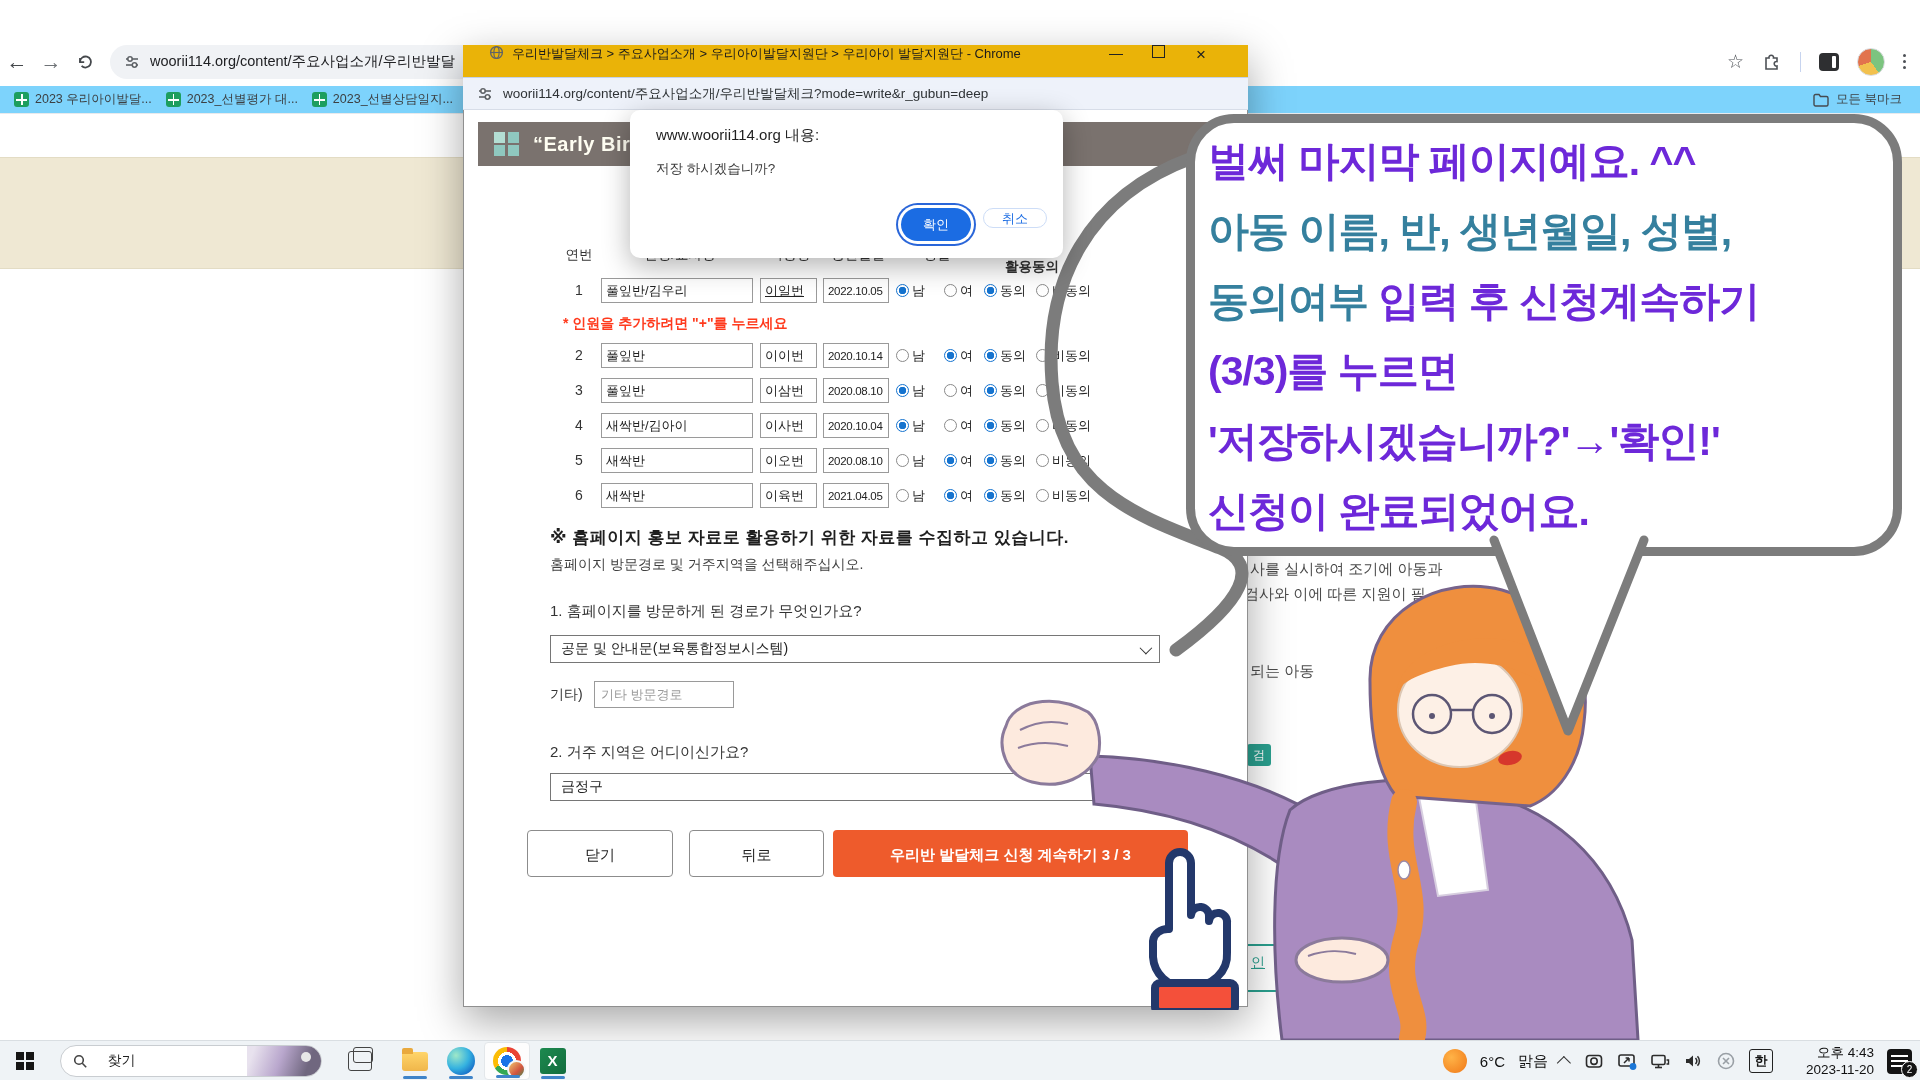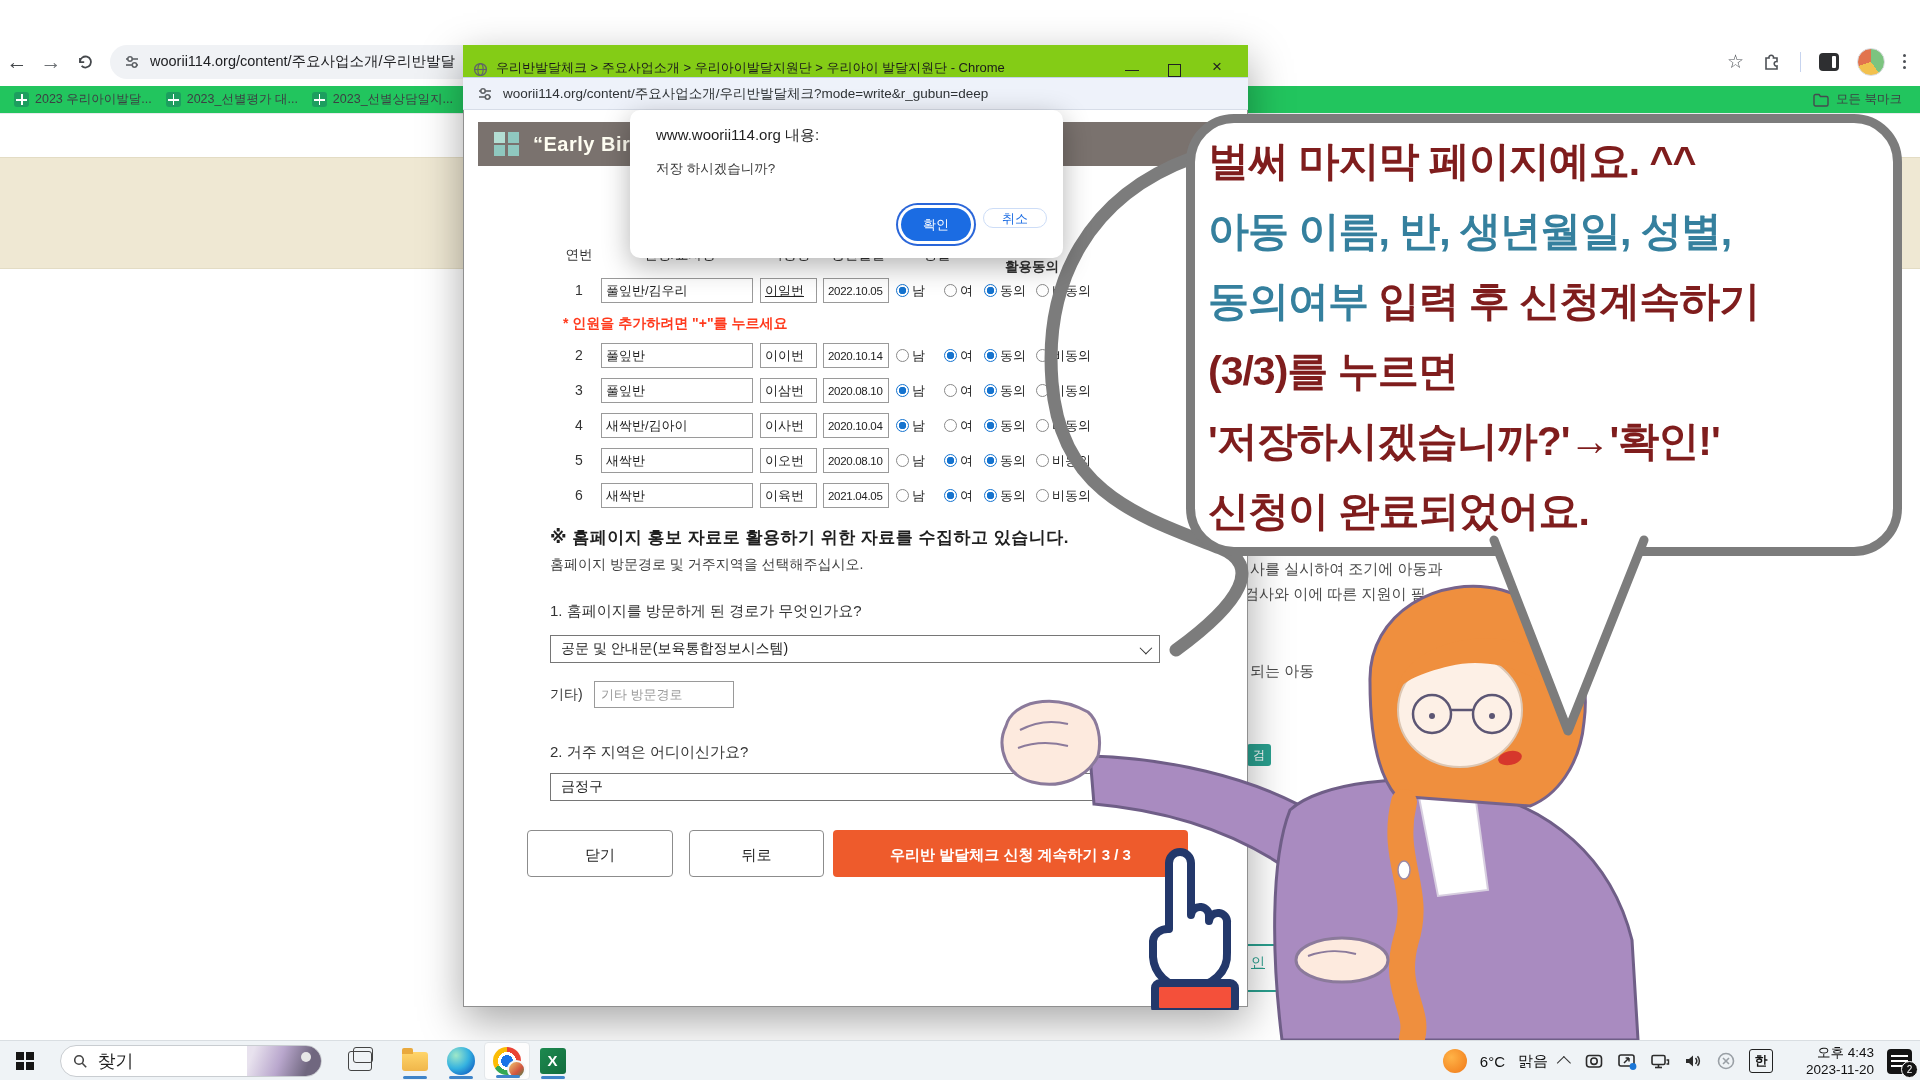--- a/index.html
+++ b/index.html
@@ -12,36 +12,36 @@
   #urlpill{margin-left:8px;width:560px;height:34px;background:#f0f2f5;border-radius:17px;display:flex;align-items:center;padding-left:14px;box-sizing:border-box;}
   #urlpill .urltxt{font-size:14.5px;color:#202124;margin-left:10px;white-space:nowrap;overflow:hidden;}
   #toolbar-right{margin-left:auto;display:flex;align-items:center;gap:18px;padding-right:14px;}
   .tbicon{font-size:19px;color:#4d5156;}
   .vsep{width:1px;height:20px;background:#c7d4ef;}
   #sidepanel-ic{width:20px;height:18px;background:#2e2f31;border-radius:4px;position:relative;}
   #sidepanel-ic::after{content:"";position:absolute;right:3px;top:3px;bottom:3px;width:4px;background:#fff;border-radius:1px;}
   #avatar{width:26px;height:26px;border-radius:50%;background:conic-gradient(#7cc47f 0 40%,#f2c14e 40% 70%,#e2734d 70%);border:1px solid #dadce0;}
   .dots{display:flex;flex-direction:column;gap:3px;}
   .dots i{width:3px;height:3px;border-radius:50%;background:#4d5156;}
-  #bkbar{left:0;top:86px;width:1920px;height:27px;background:#22c55e;border-bottom:1px solid #e8eaed;display:flex;z-index:1;}
+  #bkbar{left:0;top:86px;width:1920px;height:27px;background:#7dd3fc;border-bottom:1px solid #e8eaed;display:flex;z-index:1;}
   .bk{display:flex;align-items:center;gap:6px;margin-left:14px;}
   .sheet{width:15px;height:15px;background:#1d9e5f;border-radius:3px;position:relative;}
   .sheet::before{content:"";position:absolute;left:2px;right:2px;top:7px;height:1.5px;background:#fff;}
   .sheet::after{content:"";position:absolute;top:2px;bottom:2px;left:7px;width:1.5px;background:#fff;}
   .bklbl{font-size:12.5px;color:#3c4043;white-space:nowrap;}
   #allbk{margin-left:auto;display:flex;align-items:center;gap:7px;margin-right:18px;}
   
   #band{left:0;top:157px;width:1920px;height:110px;background:#efe8d3;border-top:1px solid #e3dcc4;border-bottom:1px solid #e3dcc4;z-index:0;}
   .frag{font-size:15px;color:#4a4a4a;z-index:2;white-space:nowrap;}
   .tealline{background:#2aa08f;height:2px;z-index:2;}
   #tealchip{left:1247px;top:744px;width:24px;height:22px;background:#2aa08f;color:#fff;font-size:12px;border-radius:3px;text-align:center;line-height:22px;z-index:2;}
   #teallink{left:1251px;top:954px;font-size:14px;color:#2aa08f;text-decoration:underline;z-index:2;}
   
   #popup{left:463px;top:45px;width:785px;height:962px;background:#fff;border:1px solid #8f8f8f;box-sizing:border-box;box-shadow:0 14px 40px rgba(0,0,0,.35);z-index:10;}
-  #ptitle{left:463px;top:45px;width:785px;height:33px;background:#84cc16;display:flex;align-items:flex-end;padding:0 10px;box-sizing:border-box;z-index:11;border-bottom:1px solid #c4d2ea;}
+  #ptitle{left:463px;top:45px;width:785px;height:33px;background:#eab308;display:flex;align-items:flex-start;padding:0 26px;box-sizing:border-box;z-index:11;border-bottom:1px solid #c4d2ea;}
   #ptitle .t{font-size:13px;color:#1b1b1b;margin-left:8px;white-space:nowrap;overflow:hidden;flex:1;}
   .wctl{font-size:14px;color:#222;width:42px;text-align:center;}
   #maxbox{width:11px;height:11px;border:1.4px solid #222;margin:0 15px;}
   #purl{left:463px;top:78px;width:785px;height:32px;background:#eef2fa;border-bottom:1px solid #d7dde8;display:flex;align-items:center;padding:4px 14px;box-sizing:border-box;z-index:11;}
   #purl .u{font-size:13.5px;color:#2f3336;margin-left:10px;white-space:nowrap;overflow:hidden;}
   #phead{left:478px;top:122px;width:754px;height:44px;background:#7a726e;z-index:11;display:flex;align-items:center;}
   #plogo{width:25px;height:25px;margin-left:16px;display:grid;grid-template-columns:11px 11px;grid-template-rows:11px 11px;gap:2.5px;}
   #plogo i{background:#8fc8bf;}
   #plogo i:first-child{background:#b3ded3;}
   #phead .ht{margin-left:14px;font-size:20px;font-weight:bold;color:#fffef2;letter-spacing:.5px;white-space:nowrap;}
@@ -66,28 +66,28 @@
   #dialog .dt{position:absolute;left:26px;top:16px;font-size:15px;color:#1f1f1f;}
   #dialog .dm{position:absolute;left:26px;top:50px;font-size:13.5px;color:#3c3c3c;}
   #dlgbtns{position:absolute;right:16px;bottom:17px;display:flex;gap:12px;}
   #okbtn{width:70px;height:33px;border-radius:17px;background:#1b6ce3;color:#fff;font-size:13px;border:none;box-shadow:0 0 0 3px #fff,0 0 0 5px #2a66d9;font-family:inherit;}
   #cancelbtn{width:64px;height:20px;border-radius:17px;background:#fff;color:#1b6ce3;font-size:13px;border:1px solid #cdddf7;font-family:Liberation Serif, serif;}
   
   #tail1,#tail2{left:0;top:0;width:1920px;height:1080px;pointer-events:none;}
   #bubble{left:1186px;top:114px;width:716px;height:442px;background:#fff;border:9px solid #7c7c7c;border-radius:48px;box-sizing:border-box;z-index:26;}
   #bubbletext{left:1208px;top:126px;width:690px;z-index:28;font-size:41px;font-weight:bold;line-height:70px;letter-spacing:-1px;}
   .bln{white-space:nowrap;}
-  .dark{color:#7f1d1d;}
+  .dark{color:#6d28d9;}
   .teal{color:#35809e;}
   
   #taskbar{left:0;top:1040px;width:1920px;height:40px;background:#eff3f6;border-top:1px solid #d9dee2;display:flex;align-items:center;z-index:50;}
   #startlogo{margin-left:16px;display:grid;grid-template-columns:8px 8px;grid-template-rows:8px 8px;gap:1.5px;}
   #startlogo i{background:#161616;}
   #searchbox{margin-left:26px;width:262px;height:32px;background:#fff;border:1px solid #c9cdd1;border-radius:16px;display:flex;align-items:center;overflow:hidden;box-sizing:border-box;}
-  #searchbox .stxt{font-size:18px;color:#1f1f1f;margin-left:10px;flex:1;}
+  #searchbox .stxt{font-size:14px;color:#1f1f1f;margin-left:20px;flex:1;}
   #searchimg{width:74px;height:32px;background:linear-gradient(110deg,#e8e2ee 10%,#b9a7cd 45%,#70677f 80%);position:relative;}
   #searchimg::after{content:"";position:absolute;right:10px;top:7px;width:10px;height:10px;border-radius:50%;background:#e8e8e8;}
   #taskview{margin-left:26px;width:22px;height:18px;border:1.8px solid #444;border-radius:3px;position:relative;background:#eff3f6;}
   #taskview::after{content:"";position:absolute;left:4px;top:-5px;width:18px;height:14px;border:1.8px solid #444;border-radius:3px;}
   .cell{width:46px;height:38px;display:flex;align-items:center;justify-content:center;position:relative;}
   .cell.active{background:#fdfdfd;border:1px solid #e3e7ea;border-radius:4px;box-sizing:border-box;}
   .uline{position:absolute;bottom:1px;left:11px;width:24px;height:3px;border-radius:2px;background:#3f84c9;}
   .folder{width:26px;height:19px;background:linear-gradient(#ffd56a,#f0b64a);border-radius:2px 3px 3px 3px;position:relative;}
   .folder::before{content:"";position:absolute;left:0;top:-4px;width:11px;height:6px;background:#e9a93d;border-radius:2px 2px 0 0;}
   #edgeic{width:28px;height:28px;border-radius:50%;background:radial-gradient(circle at 32% 30%,#9fe8c8,#35b2e0 48%,#1262c4 85%);}

